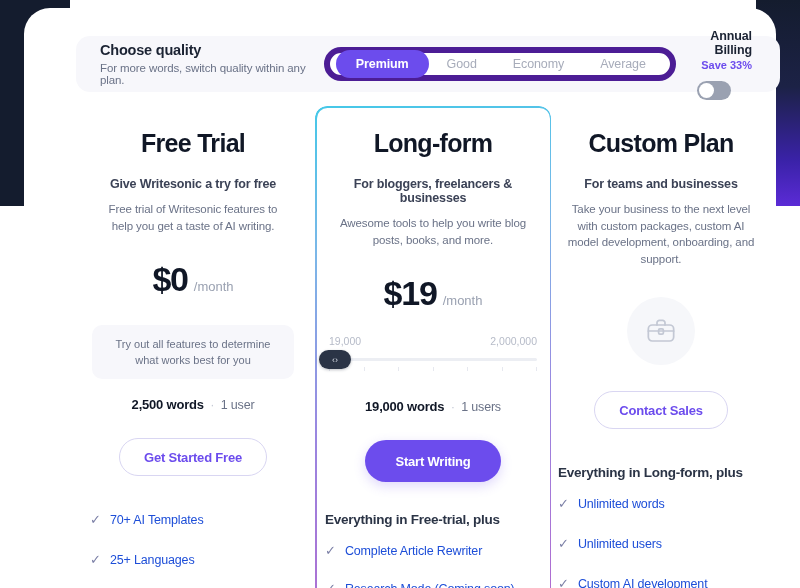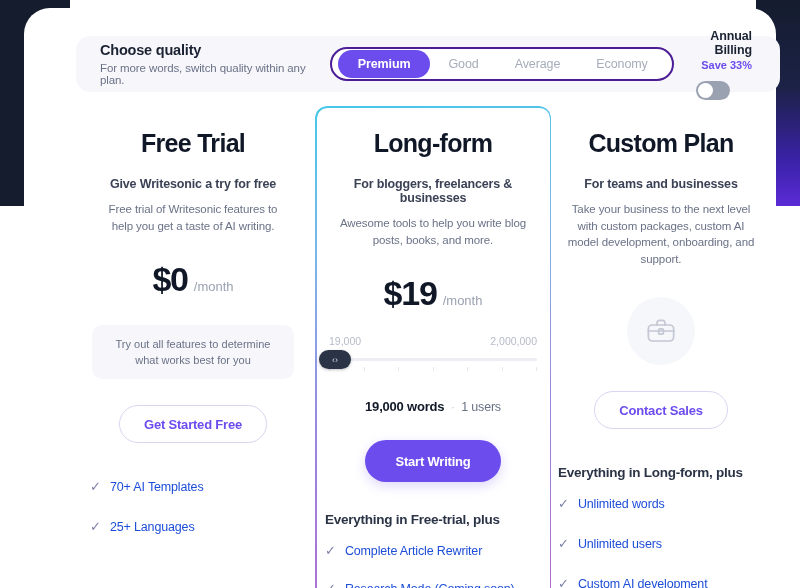--- a/index.html
+++ b/index.html
@@ -48,21 +48,21 @@
     font-size: 14.5px; font-weight: bold; color: #1b2333;
     letter-spacing: -0.2px; line-height: 17px;
   }
   .quality-sub {
     font-size: 11.5px; color: #6a7287; margin-top: 3px;
     letter-spacing: -0.1px;
   }
   .seg {
     display: flex; align-items: center;
     background: #ffffff;
-    border: 2px solid #4c1d95;
+    border: 6px solid #4c1d95;
     border-radius: 999px;
     height: 34px;
     padding: 0 6px;
     margin-left: 8px;
   }
   .seg-item {
     font-size: 12.5px; color: #a7acba;
     padding: 0 18px; height: 26px; line-height: 26px;
     border-radius: 999px; white-space: nowrap;
     letter-spacing: -0.1px;
@@ -253,22 +253,22 @@
 
     <div class="quality-bar">
       <div class="quality-left">
         <div class="quality-title">Choose quality</div>
         <div class="quality-sub">For more words, switch quality within any plan.</div>
       </div>
 
       <div class="seg">
         <div class="seg-item active">Premium</div>
         <div class="seg-item">Good</div>
+        <div class="seg-item">Economy</div>
         <div class="seg-item">Average</div>
-        <div class="seg-item">Economy</div>
       </div>
 
       <div class="billing">
         <div class="billing-text">
           <div class="billing-title">Annual Billing</div>
           <div class="billing-save">Save 33%</div>
         </div>
         <div class="toggle">
           <div class="knob"></div>
         </div>
@@ -282,20 +282,25 @@
         <div class="plan-tag">Give Writesonic a try for free</div>
         <div class="plan-desc">Free trial of Writesonic features to help you get a taste of AI writing.</div>
 
         <div class="price-row">
           <span class="price">$0</span>
           <span class="price-period">/month</span>
         </div>
 
         <div class="note-box">Try out all features to determine what works best for you</div>
 
+        <div class="meta-row">
+          <span>2,500 words</span>
+          <span class="sep">·</span>
+          <span class="users">1 user</span>
+        </div>
 
         <div class="cta-wrap">
           <div class="btn btn-outline">Get Started Free</div>
         </div>
 
         <div class="features">
           <div class="feature">
             <span class="check">✓</span>
             <span class="ftext">70+ AI Templates</span>
           </div>

